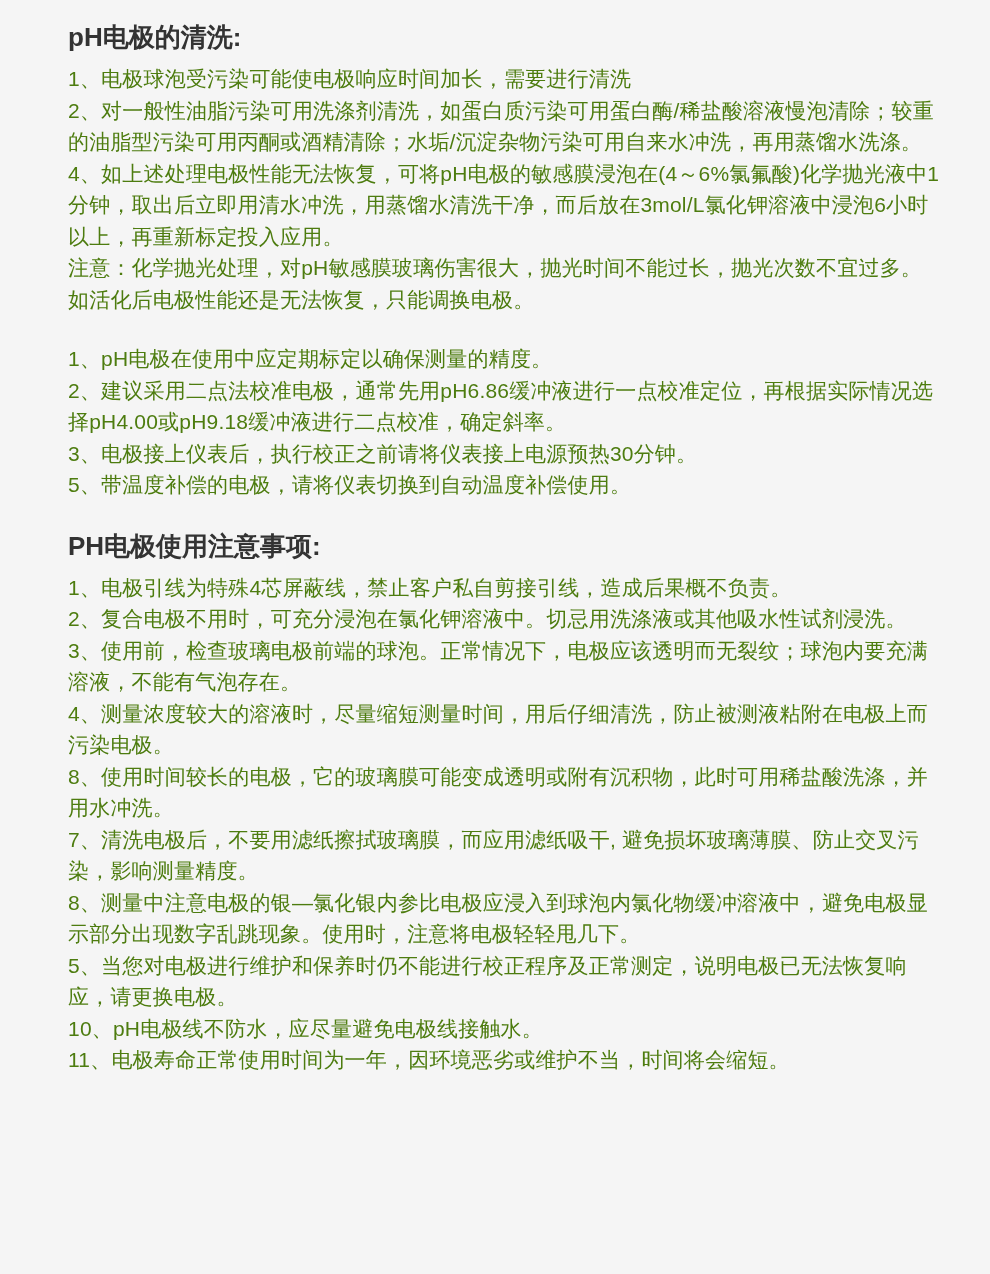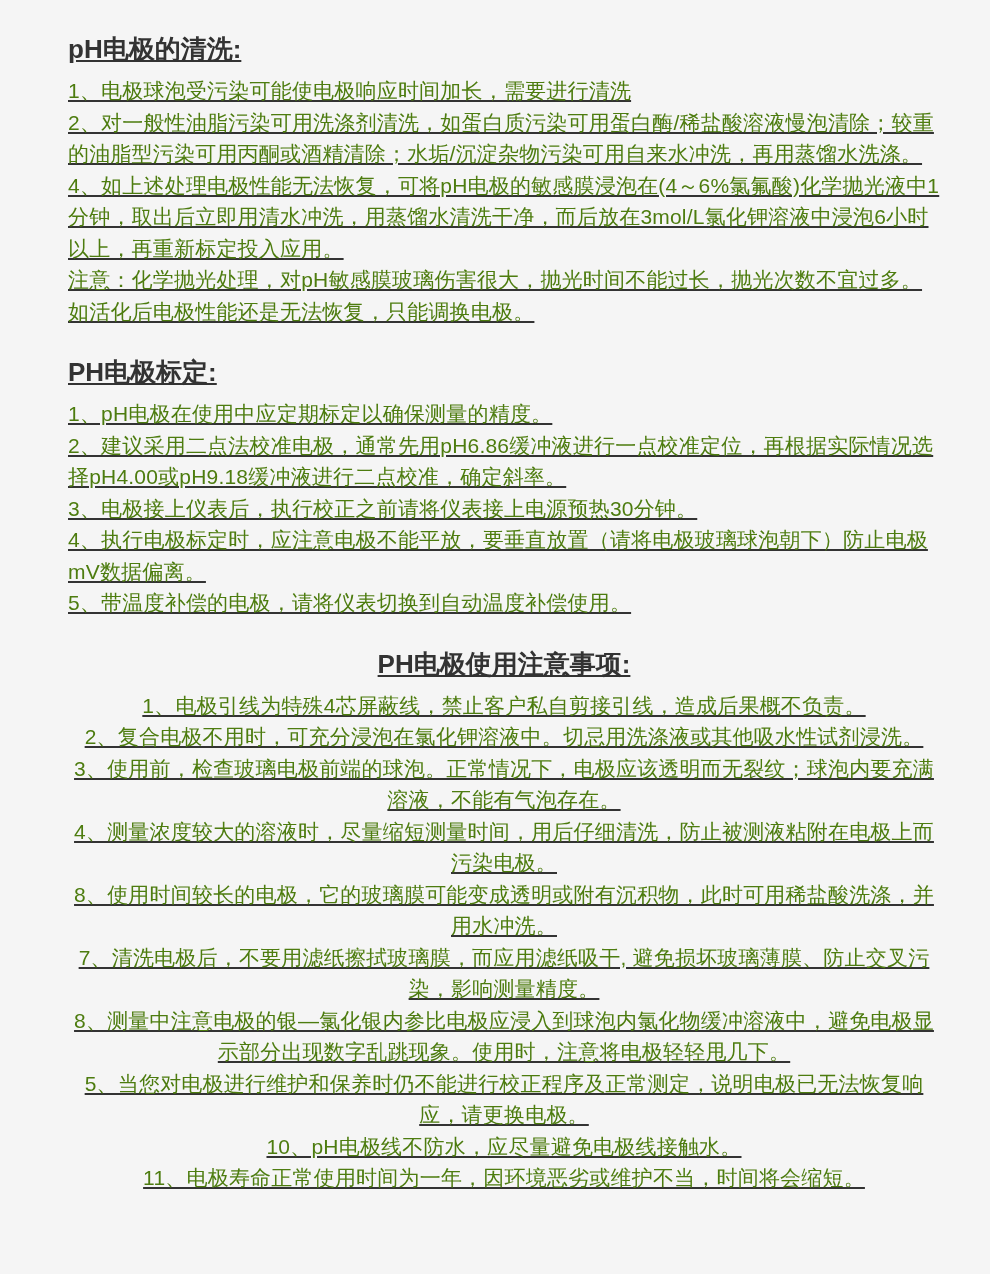--- a/index.html
+++ b/index.html
@@ -14,26 +14,24 @@
     font-family: "Liberation Sans", "DejaVu Sans", sans-serif;
     color: #333333;
   }
   .doc {
     box-sizing: border-box;
     width: 990px;
     min-height: 1274px;
     padding: 20px 50px 40px 68px;
   }
   .doc section {
-    margin: 12px 0 28px 0;
-    text-decoration: underline;
+    margin: 0 0 28px 0;
   }
   .doc section:last-child {
     margin-bottom: 0;
-    text-align: center;
   }
   h2.section-heading {
     margin: 0 0 9px 0;
     font-size: 26px;
     line-height: 34px;
     font-weight: 700;
     color: #333333;
   }
   p.doc-line {
     margin: 0;
@@ -51,25 +49,23 @@
 
   <section>
     <h2 class="section-heading">pH电极的清洗:</h2>
     <p class="doc-line">1、电极球泡受污染可能使电极响应时间加长，需要进行清洗</p>
     <p class="doc-line">2、对一般性油脂污染可用洗涤剂清洗，如蛋白质污染可用蛋白酶/稀盐酸溶液慢泡清除；较重的油脂型污染可用丙酮或酒精清除；水垢/沉淀杂物污染可用自来水冲洗，再用蒸馏水洗涤。</p>
     <p class="doc-line">4、如上述处理电极性能无法恢复，可将pH电极的敏感膜浸泡在(4～6%氯氟酸)化学抛光液中1分钟，取出后立即用清水冲洗，用蒸馏水清洗干净，而后放在3mol/L氯化钾溶液中浸泡6小时以上，再重新标定投入应用。</p>
     <p class="doc-line">注意：化学抛光处理，对pH敏感膜玻璃伤害很大，抛光时间不能过长，抛光次数不宜过多。如活化后电极性能还是无法恢复，只能调换电极。</p>
   </section>
 
   <section>
-    <h2 class="section-heading">PH电极标定:</h2>
     <p class="doc-line">1、pH电极在使用中应定期标定以确保测量的精度。</p>
     <p class="doc-line">2、建议采用二点法校准电极，通常先用pH6.86缓冲液进行一点校准定位，再根据实际情况选择pH4.00或pH9.18缓冲液进行二点校准，确定斜率。</p>
     <p class="doc-line">3、电极接上仪表后，执行校正之前请将仪表接上电源预热30分钟。</p>
-    <p class="doc-line">4、执行电极标定时，应注意电极不能平放，要垂直放置（请将电极玻璃球泡朝下）防止电极mV数据偏离。</p>
     <p class="doc-line">5、带温度补偿的电极，请将仪表切换到自动温度补偿使用。</p>
   </section>
 
   <section>
     <h2 class="section-heading">PH电极使用注意事项:</h2>
     <p class="doc-line">1、电极引线为特殊4芯屏蔽线，禁止客户私自剪接引线，造成后果概不负责。</p>
     <p class="doc-line">2、复合电极不用时，可充分浸泡在氯化钾溶液中。切忌用洗涤液或其他吸水性试剂浸洗。</p>
     <p class="doc-line">3、使用前，检查玻璃电极前端的球泡。正常情况下，电极应该透明而无裂纹；球泡内要充满溶液，不能有气泡存在。</p>
     <p class="doc-line">4、测量浓度较大的溶液时，尽量缩短测量时间，用后仔细清洗，防止被测液粘附在电极上而污染电极。</p>
     <p class="doc-line">8、使用时间较长的电极，它的玻璃膜可能变成透明或附有沉积物，此时可用稀盐酸洗涤，并用水冲洗。</p>

